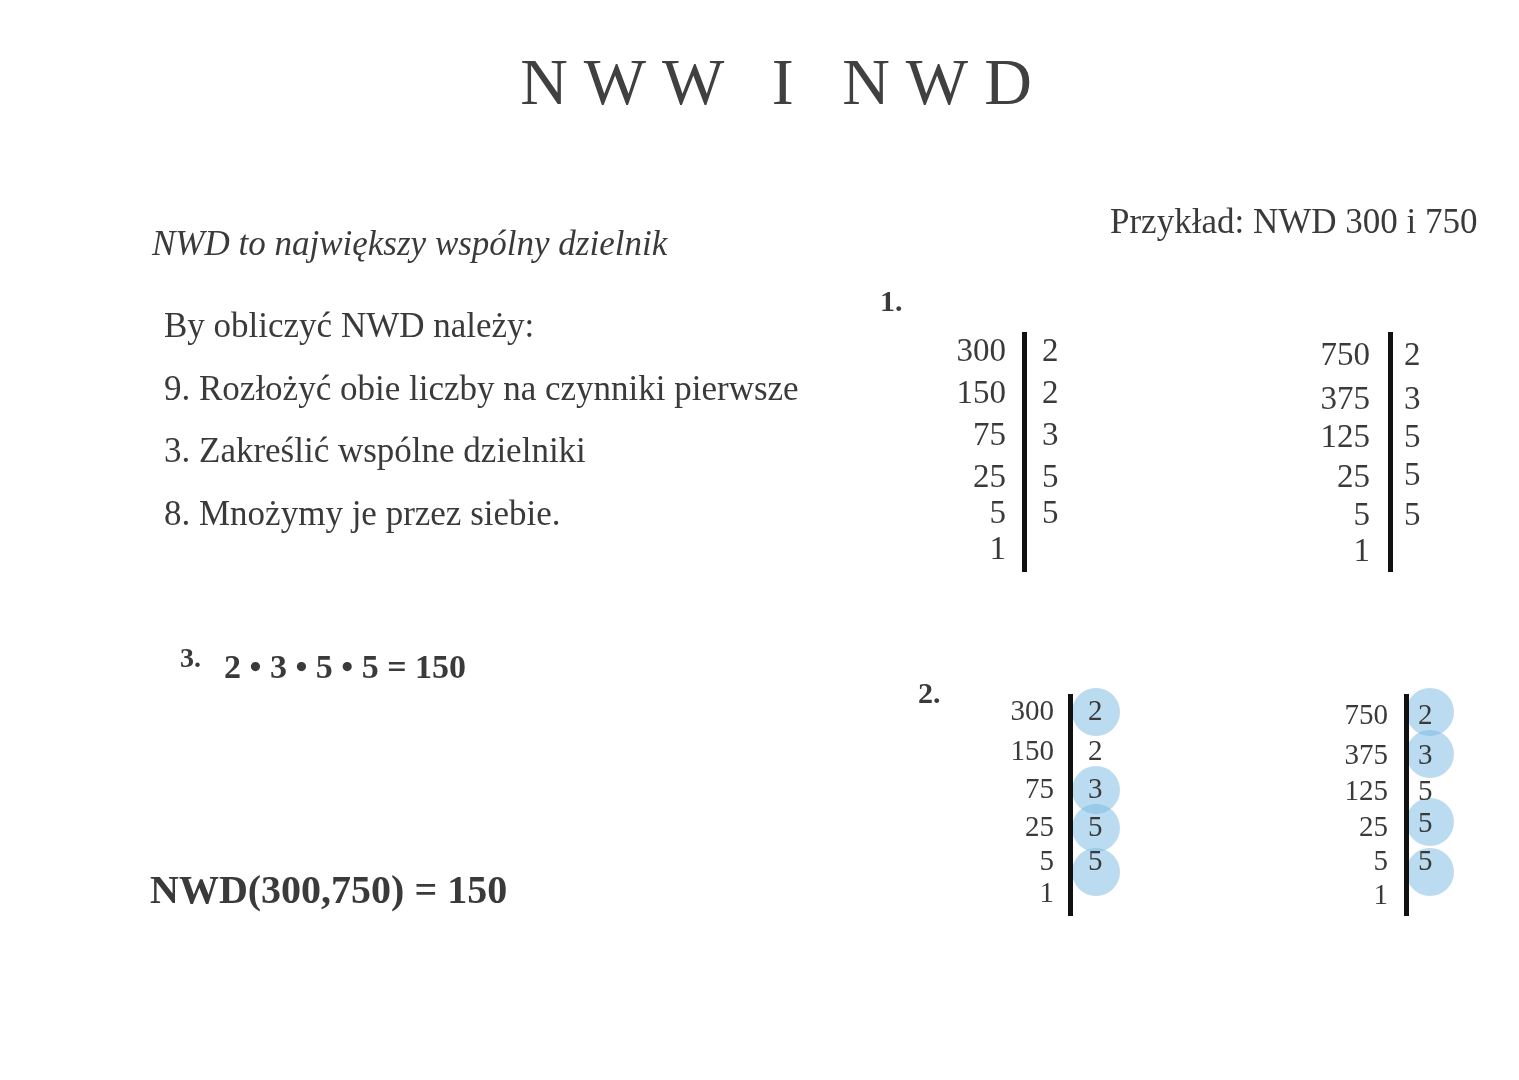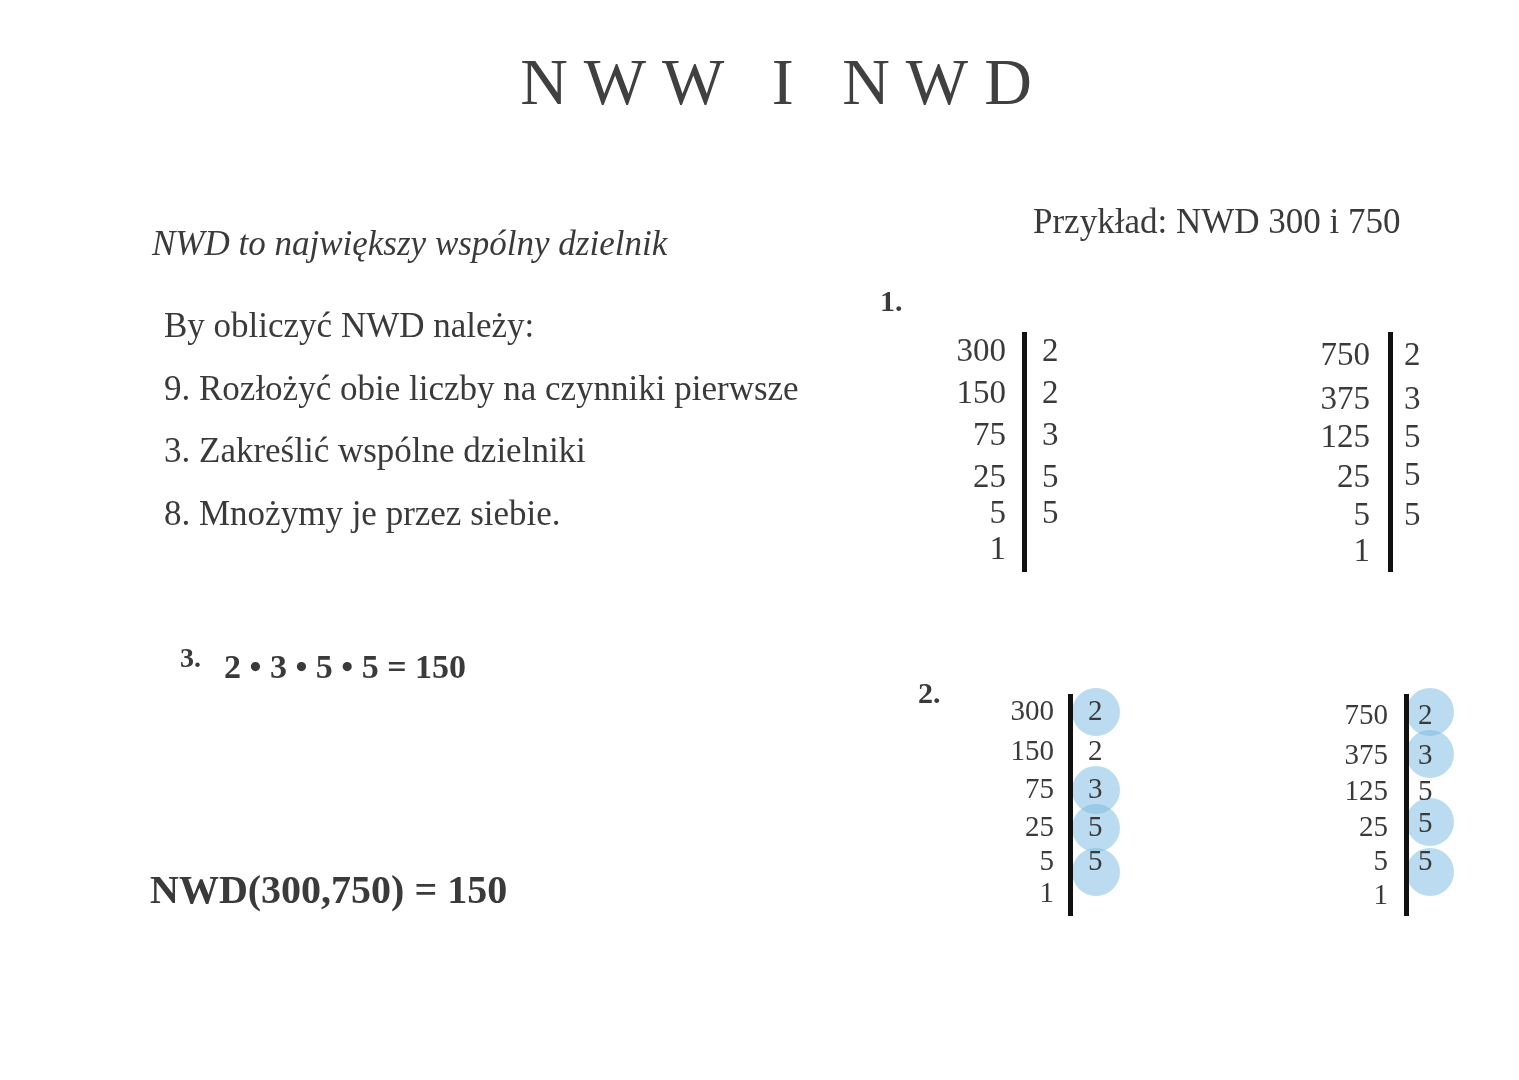--- a/index.html
+++ b/index.html
@@ -9,21 +9,21 @@
     font-family: "Liberation Serif", "DejaVu Serif", serif;
   }
   .abs { position: absolute; white-space: nowrap; }
   .title {
     left: 0; width: 1568px; top: 44px; text-align: center;
     font-size: 66px; letter-spacing: 16px; color: #404040;
   }
   .def { left: 152px; top: 224px; font-size: 35px; font-style: italic; }
   .steps-head { left: 164px; top: 306px; font-size: 35px; }
   .step { left: 164px; font-size: 35px; }
-  .example-title { left: 1033px; top: 202px; font-size: 35px; }
+  .example-title { left: 1110px; top: 202px; font-size: 35px; }
   .sec-label { font-size: 30px; font-weight: bold; }
   .product { left: 224px; top: 648px; font-size: 34px; font-weight: bold; }
   .result { left: 150px; top: 866px; font-size: 40px; font-weight: bold; }
 
   .fact { position: absolute; }
   .fact .bar { position: absolute; width: 5px; background: #111; }
   .fact .num { position: absolute; text-align: right; width: 70px; font-size: 33px; }
   .fact .div { position: absolute; font-size: 33px; }
   .circle {
     position: absolute; width: 48px; height: 48px; border-radius: 50%;

